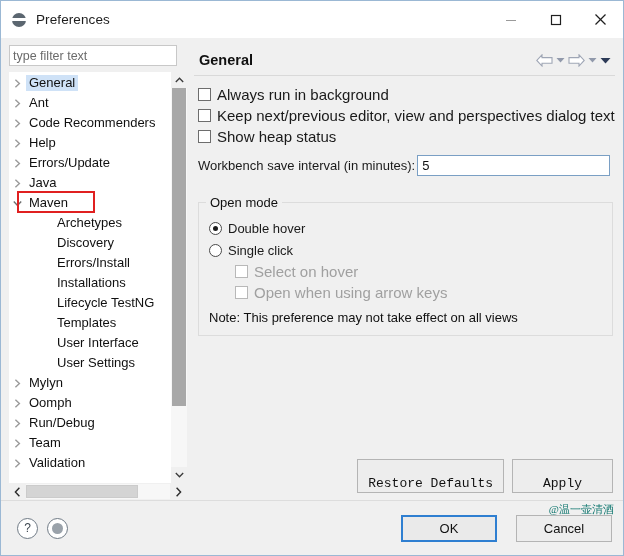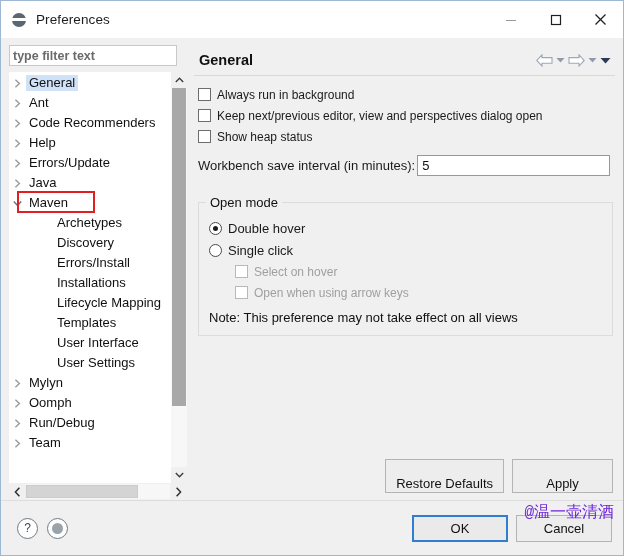--- a/index.html
+++ b/index.html
@@ -95,21 +95,20 @@
     width: 168px;
     height: 21px;
     box-sizing: border-box;
     border: 1px solid #c8c8c8;
     background: #ffffff;
     font-family: "Liberation Sans", sans-serif;
     font-size: 12.5px;
     color: #0369a1;
     padding: 2px 3px;
     outline: none;
-    font-weight: bold;
   }
   #filter-input::placeholder { color: #6b6b6b; opacity: 1; }
 
   #tree-wrap {
     margin-top: 6px;
     width: 178px;
     flex: 1 1 auto;
     position: relative;
     background: #ffffff;
     min-height: 0;
@@ -259,23 +258,22 @@
   #page-content {
     padding: 8px 0 0 5px;
     flex: 1 1 auto;
     min-height: 0;
   }
 
   .chk-row {
     display: flex;
     align-items: center;
     height: 21px;
-    font-size: 12px;
+    font-size: 15px;
     cursor: default;
-    text-align: right;
   }
   .chkbox {
     width: 13px; height: 13px;
     border: 1px solid #6d6d6d;
     background: #ffffff;
     box-sizing: border-box;
     margin-right: 6px;
     flex: 0 0 13px;
   }
   .chkbox.disabled { border-color: #b8b8b8; }
@@ -358,21 +356,21 @@
     justify-content: flex-end;
     gap: 8px;
     padding: 0 2px 7px 0;
     flex: 0 0 auto;
   }
   .btn {
     min-width: 101px;
     height: 24px;
     border: 1px solid #b4b4b4;
     background: #ededed;
-    font-family: Liberation Sans, sans-serif;
+    font-family: Liberation Mono, monospace;
     font-size: 13px;
     color: #111111;
     cursor: default;
     padding: 16px 10px;
   }
 
   
   #footer-sep {
     height: 1px;
     background: #dddddd;
@@ -400,43 +398,43 @@
     box-sizing: border-box;
   }
   #icon-pin-dot {
     width: 11px; height: 11px;
     border-radius: 50%;
     background: #9aa2aa;
   }
   #footer-buttons {
     margin-left: auto;
     display: flex;
-    gap: 8px;
+    gap: 19px;
   }
   .footer-btn {
     width: 96px;
     height: 27px;
     border: 1px solid #b4b4b4;
     background: #ededed;
     font-family: "Liberation Sans", sans-serif;
     font-size: 13px;
     color: #111111;
     cursor: default;
   }
   #btn-ok {
     border: 2px solid #2f7fd1;
     background: #eaeaea;
   }
   #watermark {
     position: absolute;
     right: 9px;
     top: 1px;
-    font-family: Liberation Mono, monospace;
-    font-size: 16px;
-    color: #6d28d9;
+    font-family: Liberation Serif, serif;
+    font-size: 11px;
+    color: #0f766e;
     white-space: nowrap;
     pointer-events: none;
   }
 </style>
 </head>
 <body>
 
 <div id="dialog-window">
 
   <div id="title-bar">
@@ -541,21 +539,21 @@
               <div class="tree-row child">
                 <span class="tree-arrow"></span>
                 <span class="tree-label">Errors/Install</span>
               </div>
               <div class="tree-row child">
                 <span class="tree-arrow"></span>
                 <span class="tree-label">Installations</span>
               </div>
               <div class="tree-row child">
                 <span class="tree-arrow"></span>
-                <span class="tree-label">Lifecycle Mapping</span>
+                <span class="tree-label">Lifecycle TestNG</span>
               </div>
               <div class="tree-row child">
                 <span class="tree-arrow"></span>
                 <span class="tree-label">Templates</span>
               </div>
               <div class="tree-row child">
                 <span class="tree-arrow"></span>
                 <span class="tree-label">User Interface</span>
               </div>
               <div class="tree-row child">
@@ -586,20 +584,28 @@
                 </span>
                 <span class="tree-label">Run/Debug</span>
               </div>
               <div class="tree-row">
                 <span class="tree-arrow">
                   <svg width="7" height="9" viewBox="0 0 7 9">
                     <polyline points="1.4,0.8 5.4,4.5 1.4,8.2" fill="none" stroke="#9a9a9a" stroke-width="1.4"></polyline>
                   </svg>
                 </span>
                 <span class="tree-label">Team</span>
+              </div>
+              <div class="tree-row">
+                <span class="tree-arrow">
+                  <svg width="7" height="9" viewBox="0 0 7 9">
+                    <polyline points="1.4,0.8 5.4,4.5 1.4,8.2" fill="none" stroke="#9a9a9a" stroke-width="1.4"></polyline>
+                  </svg>
+                </span>
+                <span class="tree-label">Validation</span>
               </div>
             </div>
           <div id="maven-annotation" style="top: 119px;"></div>
         </div>
 
         <div id="tree-vscroll">
           <div class="sb-arrow">
             <svg width="9" height="6" viewBox="0 0 9 6">
                 <polyline points="0.8,5 4.5,1.2 8.2,5" fill="none" stroke="#3a3a3a" stroke-width="1.3"></polyline>
               </svg>
@@ -668,21 +674,21 @@
 
       <div id="page-content">
 
         <div id="checkbox-list">
             <div class="chk-row">
               <span class="chkbox"></span>
               <span>Always run in background</span>
             </div>
             <div class="chk-row">
               <span class="chkbox"></span>
-              <span>Keep next/previous editor, view and perspectives dialog open</span>
+              <span>Keep next/previous editor, view and perspectives dialog text</span>
             </div>
             <div class="chk-row">
               <span class="chkbox"></span>
               <span>Show heap status</span>
             </div>
           </div>
 
         <div id="save-interval-row">
           <span id="save-interval-label">Workbench save interval (in minutes):</span>
           <input id="save-interval-input" type="text" value="5" style="">

